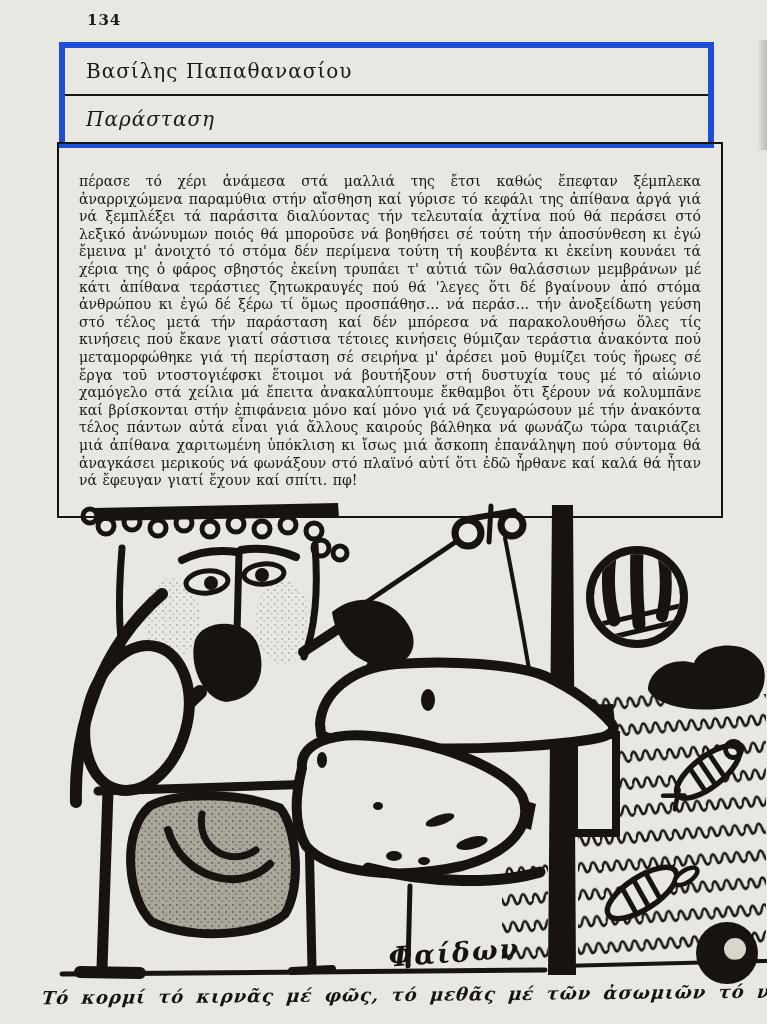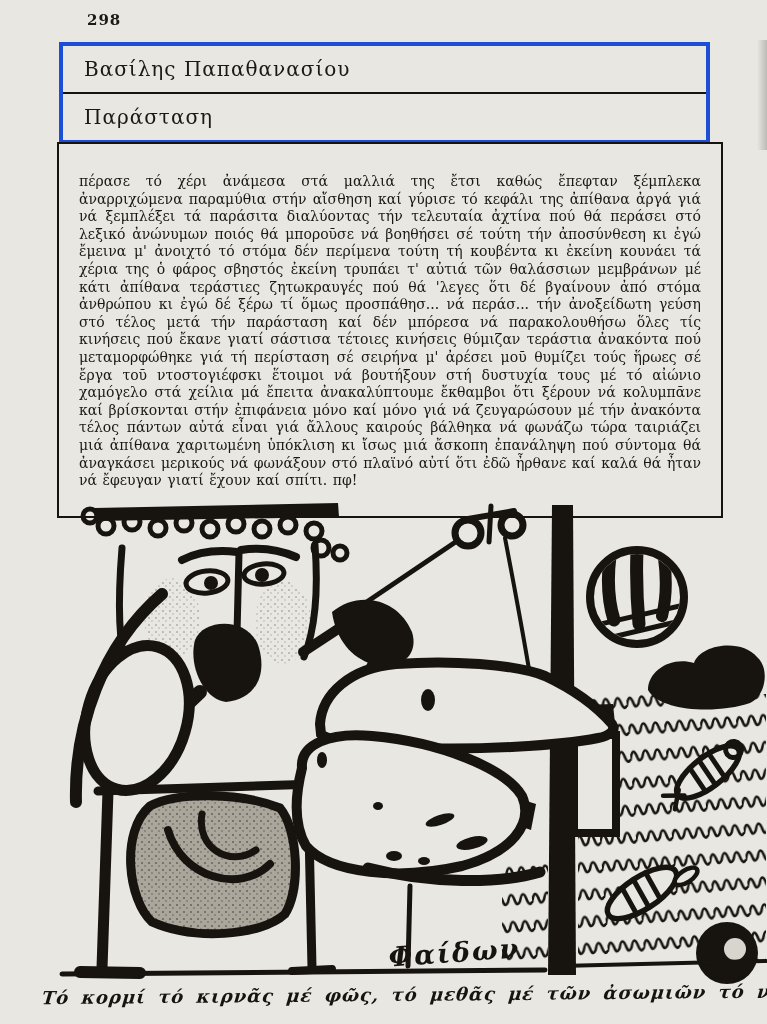--- a/index.html
+++ b/index.html
@@ -2,41 +2,41 @@
 <html><head>
 <meta charset="utf-8">
 <style>
   html,body{margin:0;padding:0;}
   body{width:767px;height:1024px;overflow:hidden;background:#b0aca4;}
   .page{position:relative;width:767px;height:1024px;background:#e9e7e2;
         font-family:"DejaVu Serif", serif;color:#1c1914;}
   .page-number{position:absolute;left:87px;top:11px;font-size:15px;font-weight:bold;
         font-family:"DejaVu Serif", serif;letter-spacing:1px;}
   .header-box{position:absolute;left:59px;top:42px;width:643px;
-        border:4px solid #1d4ed8;background:transparent;}
+        border:6px solid #1d4ed8;background:transparent;}
   .header-row{padding:11px 10px 11px 21px;font-size:20px;letter-spacing:1px;}
   .header-row.author{border-bottom:2px solid #17140f;}
-  .header-row.title{}
+  .header-row.title{font-style:italic;}
   .text-box{position:absolute;left:57px;top:142px;width:622px;height:314px;
         border:2px solid #17140f;padding:29px 20px;overflow:hidden;}
   .text-box p{margin:0;font-size:14px;line-height:17.6px;text-align:justify;
         word-spacing:1px;}
   .drawing{position:absolute;left:0;top:495px;}
   .caption{position:absolute;left:42px;top:984px;width:716px;font-style:italic;
         font-size:18px;white-space:nowrap;letter-spacing:1px;word-spacing:5px;
         transform:rotate(-0.5deg) skewX(-6deg);color:#17140f;font-weight:bold;}
   .edge-shade{position:absolute;right:0;top:40px;width:10px;height:110px;
         background:linear-gradient(to right, rgba(0,0,0,0), rgba(60,55,50,0.25));}
 </style>
 </head>
 <body>
 
 <div class="page">
 
-  <div class="page-number">298</div>
+  <div class="page-number">134</div>
   <div class="edge-shade"></div>
 
   <div class="header-box">
     <div class="header-row author">Βασίλης Παπαθανασίου</div>
     <div class="header-row title">Παράσταση</div>
   </div>
 
   <div class="text-box">
     <p>πέρασε τό χέρι ἀνάμεσα στά μαλλιά της ἔτσι καθώς ἔπεφταν ξέμπλεκα ἀναρριχώμενα παραμύθια στήν αἴσθηση καί γύρισε τό κεφάλι της ἀπίθανα ἀργά γιά νά ξεμπλέξει τά παράσιτα διαλύοντας τήν τελευταία ἀχτίνα πού θά περάσει στό λεξικό ἀνώνυμων ποιός θά μποροῦσε νά βοηθήσει σέ τούτη τήν ἀποσύνθεση κι ἐγώ ἔμεινα μ' ἀνοιχτό τό στόμα δέν περίμενα τούτη τή κουβέντα κι ἐκείνη κουνάει τά χέρια της ὁ φάρος σβηστός ἐκείνη τρυπάει τ' αὐτιά τῶν θαλάσσιων μεμβράνων μέ κάτι ἀπίθανα τεράστιες ζητωκραυγές πού θά 'λεγες ὅτι δέ βγαίνουν ἀπό στόμα ἀνθρώπου κι ἐγώ δέ ξέρω τί ὅμως προσπάθησ... νά περάσ... τήν ἀνοξείδωτη γεύση στό τέλος μετά τήν παράσταση καί δέν μπόρεσα νά παρακολουθήσω ὅλες τίς κινήσεις πού ἔκανε γιατί σάστισα τέτοιες κινήσεις θύμιζαν τεράστια ἀνακόντα πού μεταμορφώθηκε γιά τή περίσταση σέ σειρήνα μ' ἀρέσει μοῦ θυμίζει τούς ἥρωες σέ ἔργα τοῦ ντοστογιέφσκι ἕτοιμοι νά βουτήξουν στή δυστυχία τους μέ τό αἰώνιο χαμόγελο στά χείλια μά ἔπειτα ἀνακαλύπτουμε ἔκθαμβοι ὅτι ξέρουν νά κολυμπᾶνε καί βρίσκονται στήν ἐπιφάνεια μόνο καί μόνο γιά νά ζευγαρώσουν μέ τήν ἀνακόντα τέλος πάντων αὐτά εἶναι γιά ἄλλους καιρούς βάλθηκα νά φωνάζω τώρα ταιριάζει μιά ἀπίθανα χαριτωμένη ὑπόκλιση κι ἴσως μιά ἄσκοπη ἐπανάληψη πού σύντομα θά ἀναγκάσει μερικούς νά φωνάξουν στό πλαϊνό αὐτί ὅτι ἐδῶ ἦρθανε καί καλά θά ἦταν νά ἔφευγαν γιατί ἔχουν καί σπίτι. πφ!</p>
   </div>

